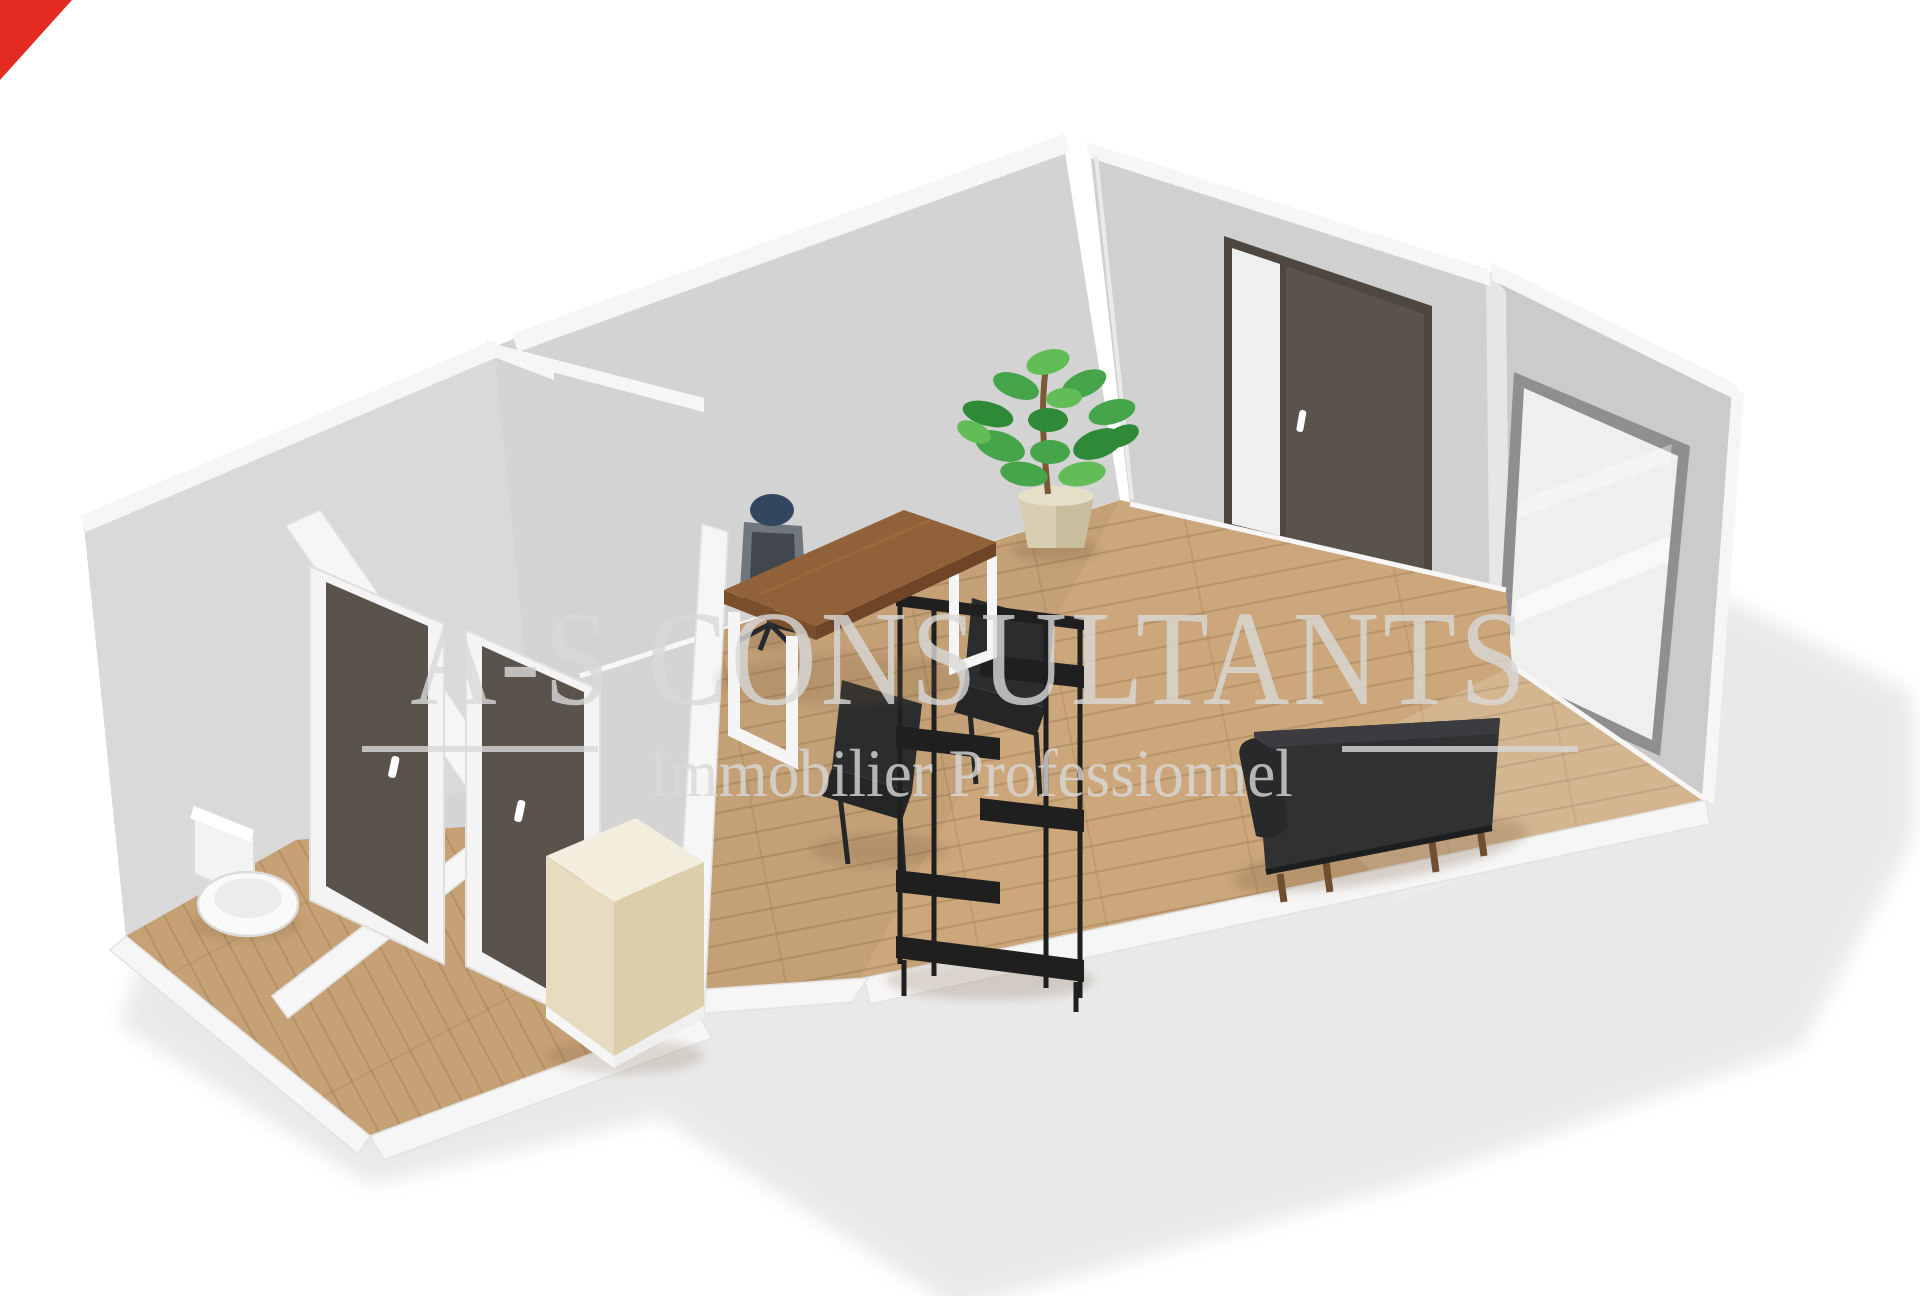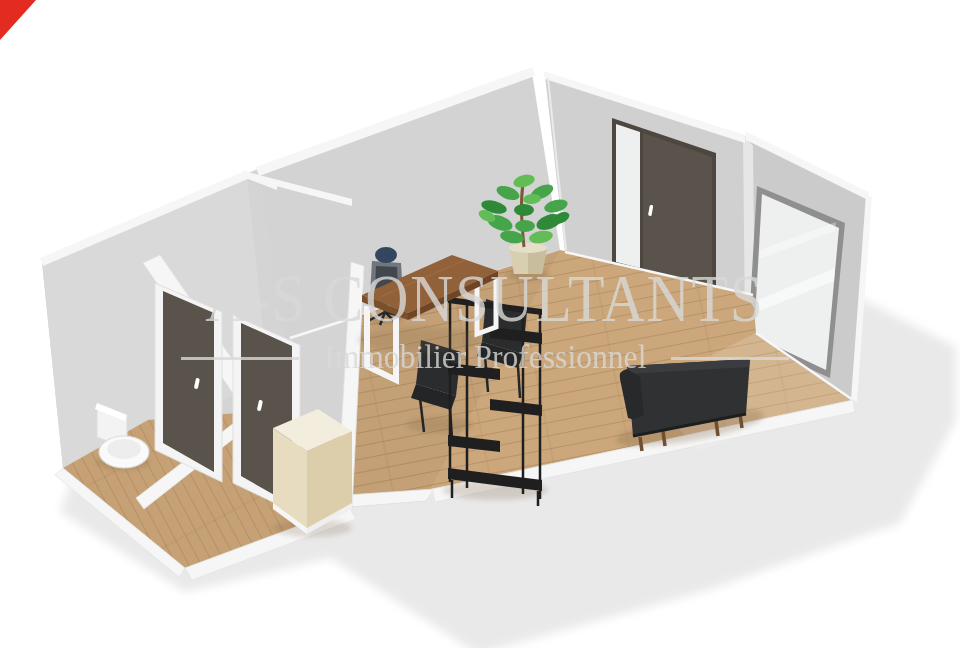--- a/index.html
+++ b/index.html
@@ -1,28 +1,28 @@
 <!DOCTYPE html>
 <html style="--pageBg: #ffffff; --groundShadow: #e9e9e9; --massGray: #d4d4d4; --wallA: #d9d9d9; --wallC: #d3d3d3; --wallR1: #d0d0d0; --wallR2: #cbcbcb; --wallJog: #e6e6e6; --cutWall: #f6f6f6; --baseboard: #f7f7f7; --floorWood: #cba77b; --floorCorridor: #c6a175; --plankLine: #8f6c44; --doorDark: #5a534c; --doorFrameDark: #4d473f; --doorFrameWhite: #f4f4f4; --glass: #eef0f0; --glassFrame: #8f8f8f; --toiletWhite: #fafafa; --cabinetTop: #f2eddd; --cabinetFront: #e7dcc0; --cabinetSide: #dccdab; --shelfBlack: #1f1f1f; --deskTop: #91613a; --deskEdge: #6e4527; --deskLegs: #f5f5f5; --chairBlack: #2a2c2e; --chairSeat: #232527; --officeChairGray: #70767d; --officeChairInner: #42474d; --officeChairNavy: #32465f; --sofaBody: #2f3133; --sofaTopEdge: #3a3c3f; --sofaArm: #28292b; --sofaLegs: #6f4e31; --plantGreen: #46a44a; --plantGreenDark: #2f8a38; --plantGreenLight: #63bd57; --plantTrunk: #7b5836; --plantPot: #d8cfb2; --plantPotShade: #c2b795; --objShadow: #7a6142; --watermark: #d9d9d9; --ribbonColor: #e32b22;"><head>
 <meta charset="utf-8">
 <style>
   html,body{margin:0;padding:0;background:#fff;}
   body{width:960px;height:648px;position:relative;overflow:hidden;
        font-family:"Liberation Sans",sans-serif;}
   .stage{position:absolute;inset:0;}
   svg{display:block;}
   
-  .watermark{position:absolute;inset:0;pointer-events:none;}
+  .watermark{position:absolute;inset:0;pointer-events:none;margin-top:31px;}
   .wm-title{position:absolute;left:100px;right:90px;top:264px;text-align:center;
             font-family:"Liberation Serif","DejaVu Serif",serif;
             font-size:68px;line-height:1;letter-spacing:2px;
             color:var(--watermark,#d9d9d9);}
   .wm-title span{display:inline-block;transform:scaleX(.88);transform-origin:center;white-space:nowrap;}
   .wm-sub{position:absolute;left:150px;right:140px;top:340px;
-          display:flex;align-items:center;justify-content:center;gap:13px;
+          display:flex;justify-content:center;gap:13px;
           font-family:"Liberation Serif","DejaVu Serif",serif;
           font-size:34px;line-height:1;color:var(--watermark,#d9d9d9);}
   .wm-sub .wm-text{display:inline-block;transform:scaleX(.93);white-space:nowrap;}
   .wm-line{width:118px;height:3px;background:currentColor;flex:none;margin-top:2px;}
   
   .ribbon{position:absolute;left:0;top:0;width:0;height:0;
           border-top:40px solid var(--ribbonColor,#e32b22);
           border-right:36px solid transparent;}
   .ribbon-dash{position:absolute;left:13px;top:3px;width:13px;height:3.5px;
                background:#fff;transform:rotate(-40deg);}

